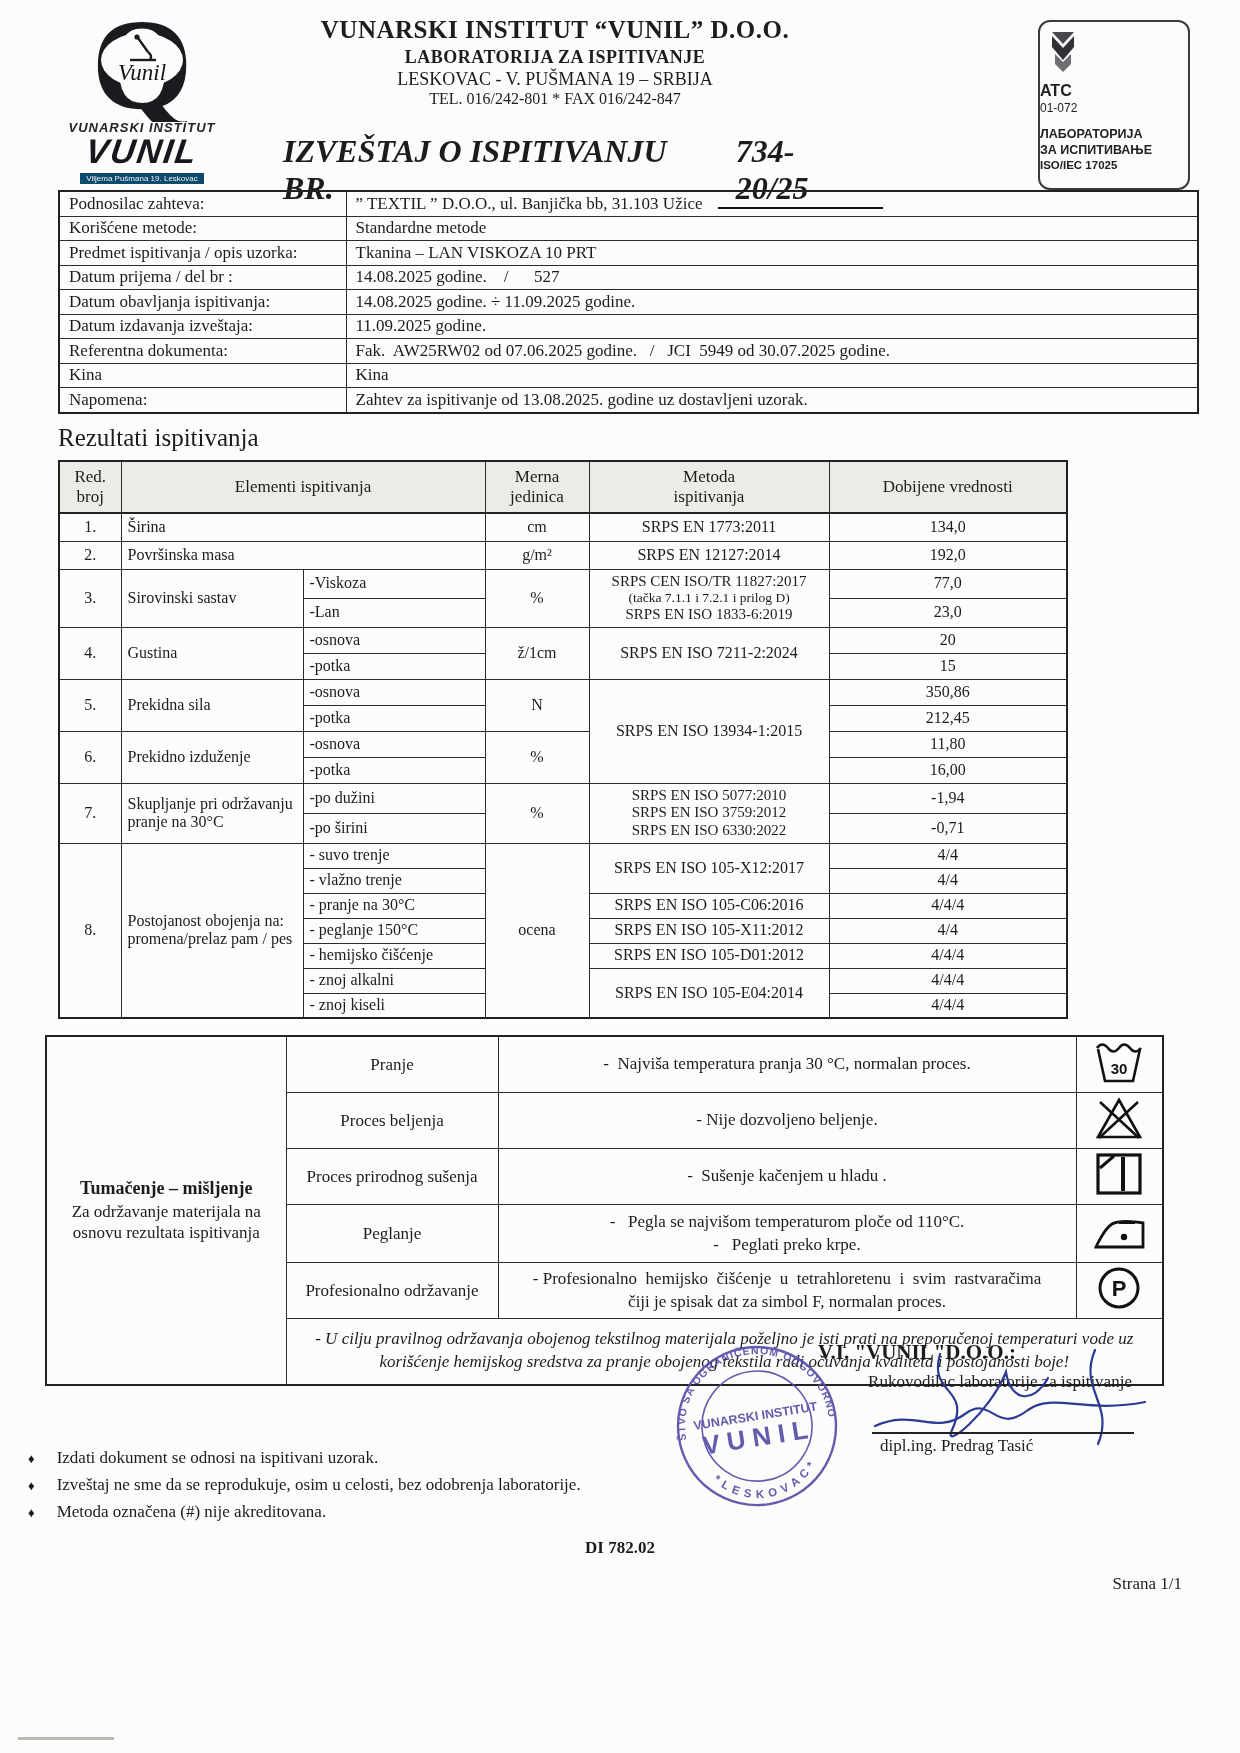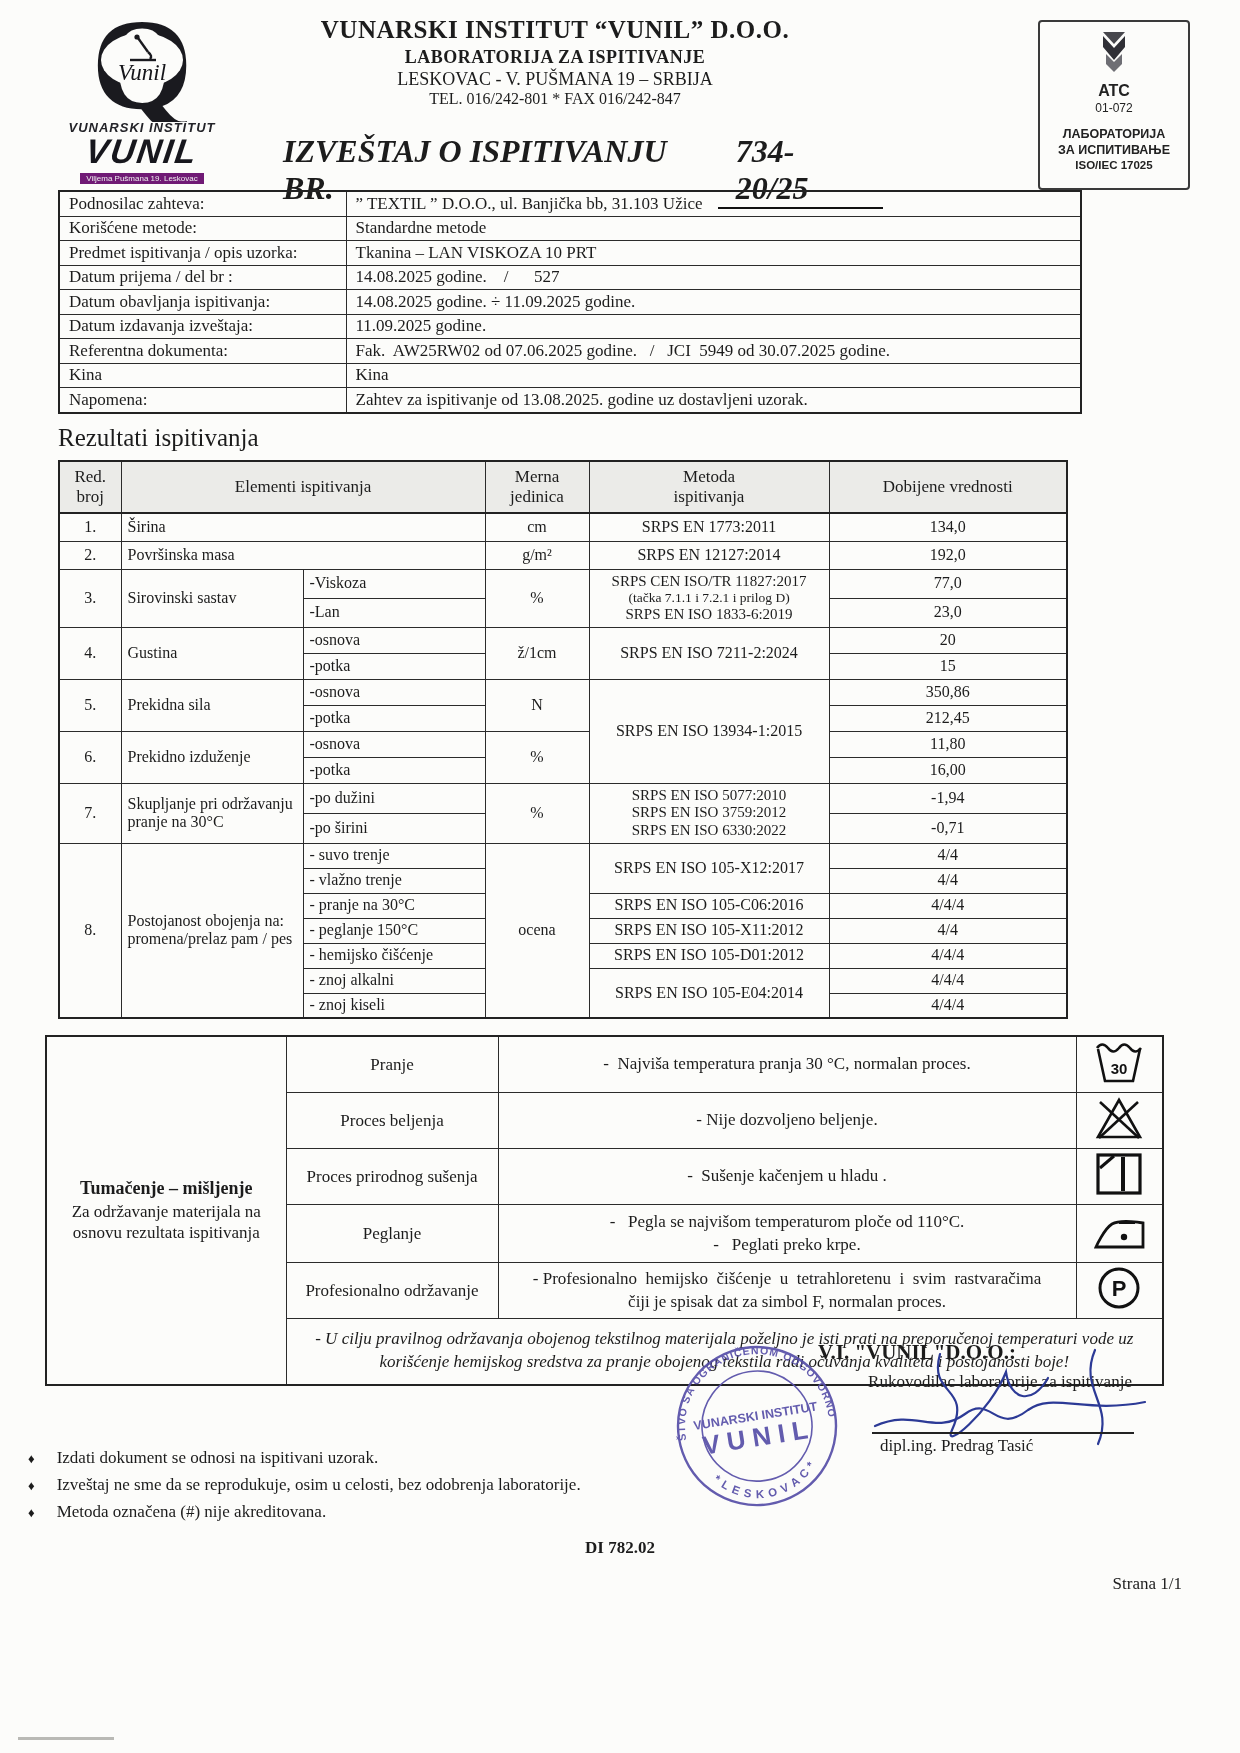--- a/index.html
+++ b/index.html
@@ -5,39 +5,39 @@
   html,body{margin:0;padding:0;background:#e8e8e6;}
   .page{position:relative;width:1240px;height:1753px;background:#fcfcfa;margin:0 auto;
         font-family:"Liberation Serif","DejaVu Serif",serif;color:#1c1c1c;overflow:hidden;}
 
   
   .logo{position:absolute;left:52px;top:4px;width:180px;text-align:center;}
   .logo-line1{font-family:"Liberation Sans",sans-serif;font-size:13px;font-weight:bold;font-style:italic;
               letter-spacing:1px;color:#232328;margin-top:-6px;}
   .logo-brand{font-family:"Liberation Sans",sans-serif;font-size:34px;font-weight:bold;font-style:italic;
               letter-spacing:2px;color:#17171d;transform:skewX(-8deg);line-height:.95;}
-  .logo-addr{display:inline-block;background:#701a75;color:#eeeeee;font-family:"Liberation Sans",sans-serif;
+  .logo-addr{display:inline-block;background:#0c4a6e;color:#eeeeee;font-family:"Liberation Sans",sans-serif;
              font-size:8px;padding:1px 6px;margin-top:1px;}
   .head-center{position:absolute;left:290px;top:16px;width:530px;text-align:center;}
   .hc-1{font-size:25px;font-weight:bold;letter-spacing:.5px;}
   .hc-2{font-size:18px;font-weight:bold;margin-top:3px;letter-spacing:.5px;}
   .hc-3{font-size:18px;margin-top:1px;}
   .hc-4{font-size:16px;margin-top:0;}
   .report-title{position:absolute;left:283px;top:133px;width:600px;font-size:32px;font-weight:bold;
                 font-style:italic;display:flex;align-items:baseline;gap:0;}
   .report-no{border-bottom:2.5px solid #111;padding:0 18px 0 18px;}
   .atc-box{position:absolute;left:1038px;top:20px;width:148px;height:166px;border:2px solid #3a3a3a;
-           border-radius:4px;text-align:center;font-family:"Liberation Sans","DejaVu Sans",sans-serif;color:#222;}
+           border-radius:12px;text-align:left;font-family:"Liberation Sans","DejaVu Sans",sans-serif;color:#222;}
   .atc-abbr{font-size:16px;font-weight:bold;margin-top:2px;}
   .atc-code{font-size:12px;margin-top:1px;}
   .atc-lab{font-size:12.5px;font-weight:bold;margin-top:12px;line-height:1.25;}
   .atc-iso{font-size:11.5px;font-weight:bold;margin-top:1px;}
 
   
-  .info{position:absolute;left:58px;top:190px;border-collapse:collapse;width:1024px;table-layout:fixed;}
+  .info{position:absolute;left:58px;top:190px;border-collapse:collapse;width:1141px;table-layout:fixed;}
   .info td{border:1.3px solid #2b2b2b;font-size:17px;padding:0 9px;height:23.5px;white-space:pre-wrap;overflow:hidden;}
   .info{border:2.5px solid #222;}
 
   
   .sec-title{position:absolute;left:58px;top:424px;font-size:25px;}
   .res{position:absolute;left:58px;top:460px;border-collapse:collapse;width:1008px;table-layout:fixed;border:2.5px solid #222;}
   .res th,.res td{border:1.2px solid #2b2b2b;line-height:1.15;overflow:hidden;}
   .res thead th{background:#ebebe8;font-weight:normal;font-size:17px;height:48px;border-bottom:2px solid #222;}
   .res td{font-size:16px;padding:0 6px;}
   .c{text-align:center;}

